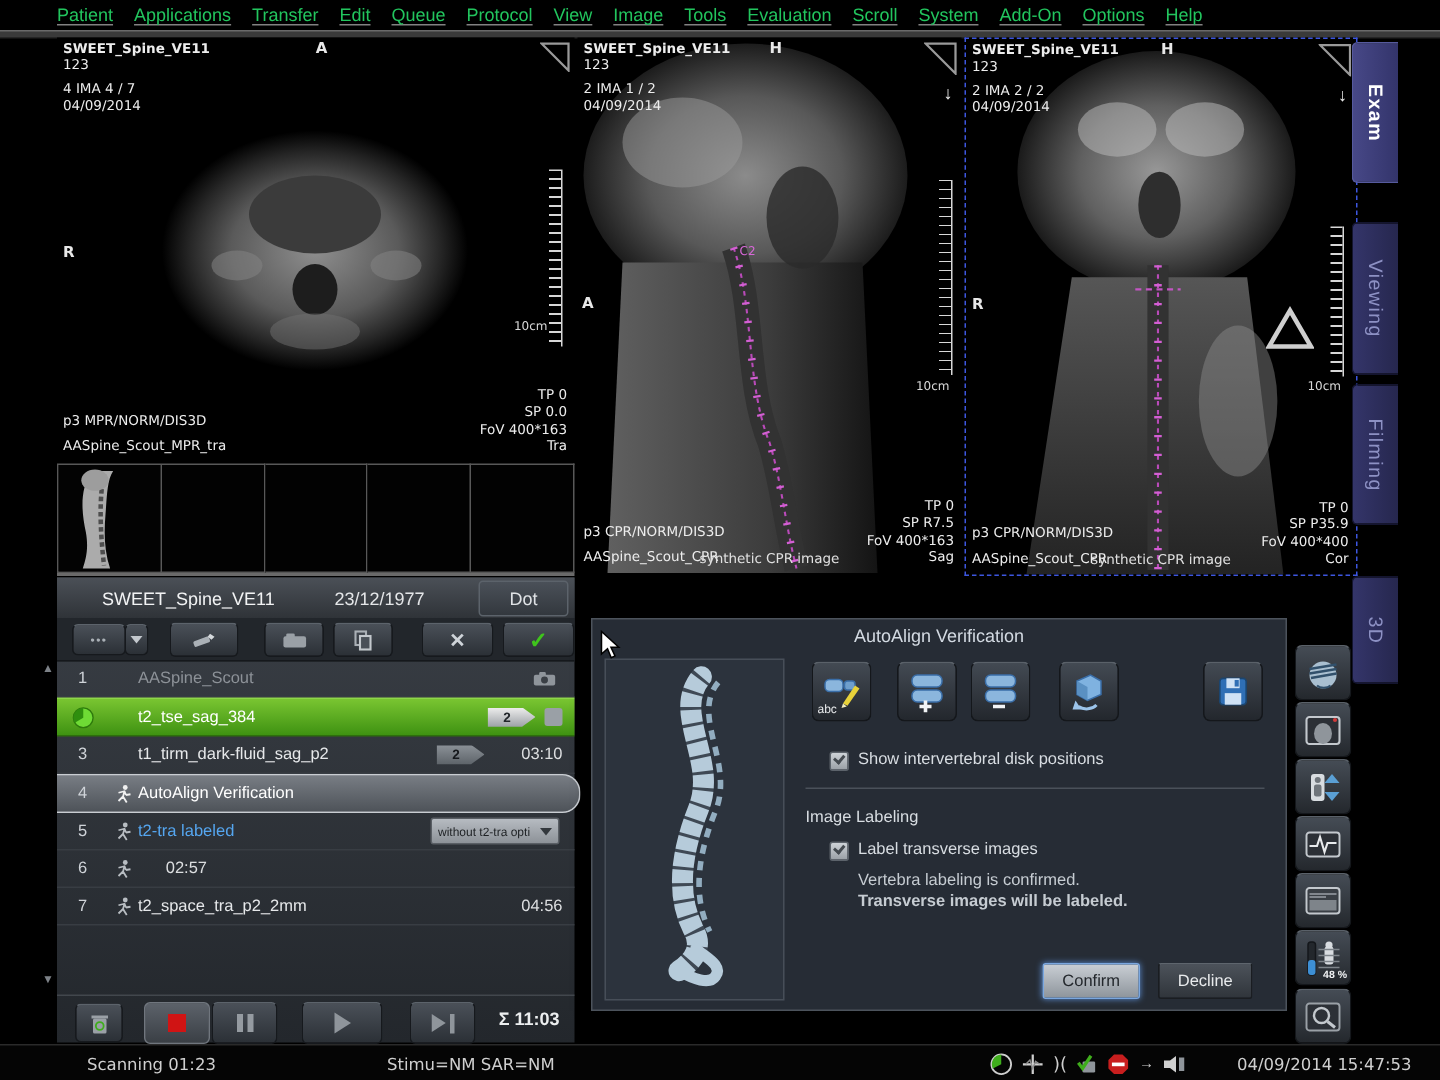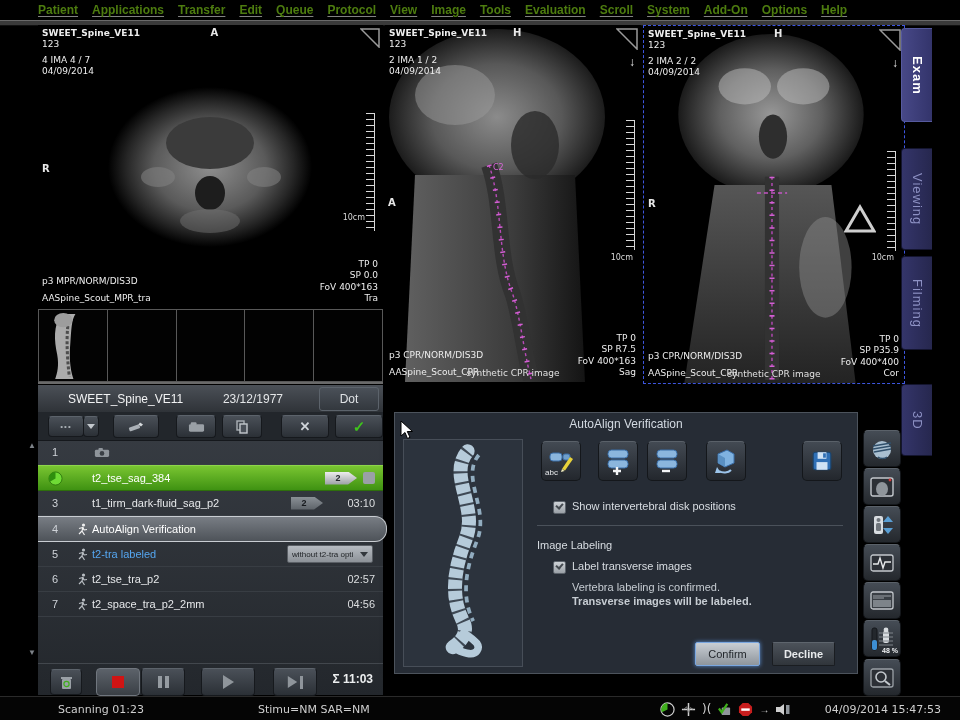--- a/index.html
+++ b/index.html
@@ -1,21 +1,21 @@
 <!DOCTYPE html>
 <html><head>
 <meta charset="utf-8">
 <style>
   html,body{margin:0;padding:0;background:#000;}
   #screen{position:relative;width:960px;height:720px;background:#000;overflow:hidden;
           font-family:"Liberation Sans",sans-serif;-webkit-font-smoothing:antialiased;}
 
   
   .menubar{position:absolute;left:38px;top:0;height:20px;display:flex;gap:14px;align-items:center;}
-  .menu-item{color:#4d7c0f;font-size:12px;cursor:default;text-decoration:underline;text-decoration-color:rgba(236,236,236,.55);text-underline-offset:2px;font-weight:bold;}
+  .menu-item{color:#22c55e;font-size:12px;cursor:default;text-decoration:underline;text-decoration-color:rgba(236,236,236,.55);text-underline-offset:2px;}
   .menu-groove{position:absolute;left:0;top:20px;width:960px;height:4px;background:#3a3a3a;border-top:1px solid #6a6a6a;border-bottom:1px solid #111;}
 
   
   .vp{position:absolute;background:#000;overflow:hidden;}
   .vp svg.mri{position:absolute;left:0;top:0;width:100%;height:100%;}
   .ol{position:absolute;font-family:"DejaVu Sans",sans-serif;font-size:9px;color:#ededed;line-height:1.25;}
   .ol .b{font-weight:bold;}
   .ol.tl{left:4px;top:3px;}
   .ol.bl{left:4px;bottom:4px;}
   .ol.br{right:5px;bottom:4px;text-align:right;}
@@ -95,21 +95,21 @@
         border:1px solid #14171b;border-top-color:#5a6169;border-radius:5px;display:flex;align-items:center;justify-content:center;}
   .abc-lbl{position:absolute;left:3px;bottom:3px;color:#e8eaec;font-size:8px;}
   .chk{position:absolute;width:11px;height:11px;background:linear-gradient(180deg,#cdd2d7,#9aa0a6);border:1px solid #5c636b;border-radius:2px;}
   .chk::after{content:"";position:absolute;left:2px;top:1px;width:5px;height:3px;border-left:2px solid #444a50;border-bottom:2px solid #444a50;transform:rotate(-50deg);}
   .dlg-text{position:absolute;color:#d8dde2;font-size:11px;}
   .dlg-divider{position:absolute;left:142px;top:112px;width:306px;height:1px;background:#4a515a;}
   .confirm-btn{position:absolute;left:300px;top:229px;width:63px;height:22px;background:linear-gradient(180deg,#c9ced4,#8e959c);
                border:1px solid #7aa7e0;box-shadow:0 0 4px #5d8fd4;border-radius:2px;color:#23272c;font-size:11px;
                display:flex;align-items:center;justify-content:center;}
   .decline-btn{position:absolute;left:377px;top:229px;width:61px;height:22px;background:linear-gradient(180deg,#4c525a,#30353b);
-               border:1px solid #1a1d21;border-top-color:#5e656d;border-radius:2px;color:#e8eaec;font-size:11px;font-weight:bold;
+               border:1px solid #1a1d21;border-top-color:#5e656d;border-radius:2px;color:#e8eaec;font-size:11px;font-weight:normal;
                display:flex;align-items:center;justify-content:center;}
 
   
   .rbtn{position:absolute;left:863px;width:36px;height:35px;background:linear-gradient(180deg,#454c55,#24282d);
         border:1px solid #14171b;border-top-color:#5a6169;border-radius:5px;display:flex;align-items:center;justify-content:center;}
   .rbtn .pct{position:absolute;right:2px;bottom:2px;color:#f0f2f4;font-size:7px;font-weight:bold;}
 
   
   .statusbar{position:absolute;left:0;top:696px;width:960px;height:24px;background:#050505;border-top:1px solid #2a2a2a;}
   .st-text{position:absolute;top:6px;color:#cfcfcf;font-size:11px;font-family:"DejaVu Sans",sans-serif;}
@@ -356,20 +356,21 @@
       <div class="ibtn" style="left:297px;top:3px;width:46px;height:21px;">
           <span style="color:#3fc41c;font-size:15px;font-weight:bold;">✓</span>
         </div>
     </div>
 
     <div class="plist">
 
       <div class="prow dimmed">
         <span class="pnum">1</span>
         <span class="picon"></span>
+        <span class="pname">AASpine_Scout</span>
         <span class="picon" style="margin-right:10px;">
           <svg width="16" height="11" viewBox="0 0 18 12">
               <rect x="1" y="3" width="16" height="8" rx="1.5" fill="#8f959b"></rect>
               <rect x="5" y="1" width="5" height="3" rx="1" fill="#8f959b"></rect>
               <circle cx="9" cy="7" r="2.6" fill="#3a3f45"></circle>
             </svg>
         </span>
       </div>
 
       <div class="prow active-scan">
@@ -424,21 +425,20 @@
       </div>
 
       <div class="prow">
         <span class="pnum">6</span>
         <span class="picon">
           <svg width="12" height="13" viewBox="0 0 12 13">
               <circle cx="7.5" cy="2" r="1.6" fill="#b8bdc2"></circle>
               <path d="M3 5.5 L7 4.5 L8 7 M7 4.5 L6 8 L8.5 12 M6 8 L3 11 M8 7 L11 6.5" stroke="#b8bdc2" stroke-width="1.2" fill="none"></path>
             </svg>
         </span>
-        <span class="pname">t2_tse_tra_p2</span>
         <span class="ptime">02:57</span>
       </div>
 
       <div class="prow">
         <span class="pnum">7</span>
         <span class="picon">
           <svg width="12" height="13" viewBox="0 0 12 13">
               <circle cx="7.5" cy="2" r="1.6" fill="#b8bdc2"></circle>
               <path d="M3 5.5 L7 4.5 L8 7 M7 4.5 L6 8 L8.5 12 M6 8 L3 11 M8 7 L11 6.5" stroke="#b8bdc2" stroke-width="1.2" fill="none"></path>
             </svg>

